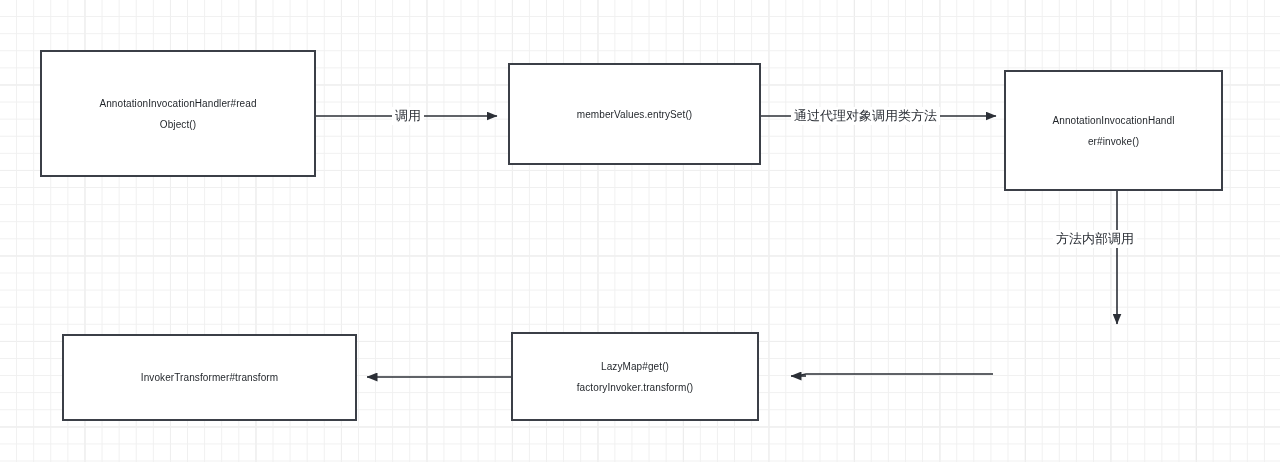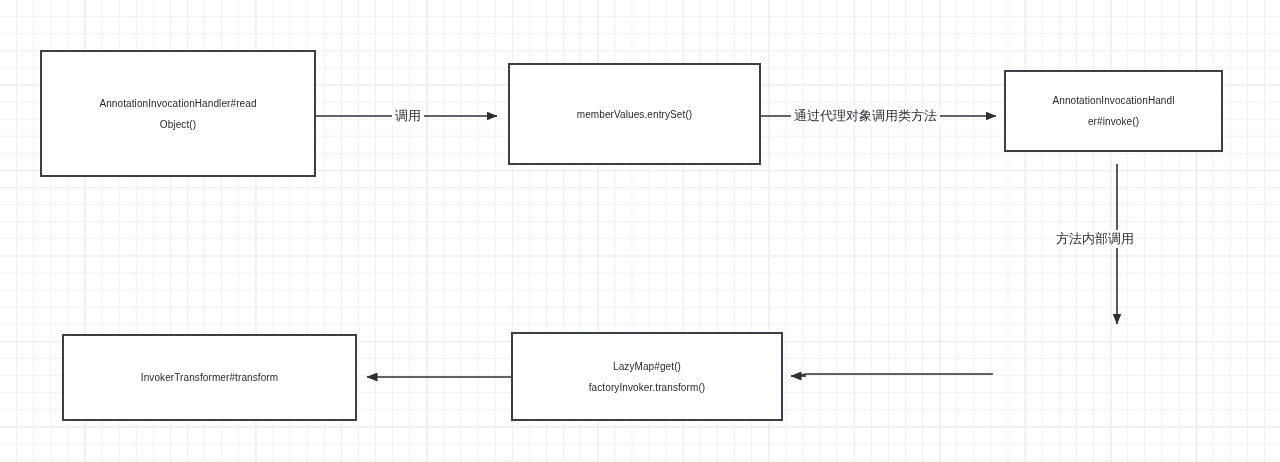--- a/index.html
+++ b/index.html
@@ -99,27 +99,27 @@
 
   <div class="node" style="left:40px; top:50px; width:276px; height:127px;">
     <span class="label">AnnotationInvocationHandler#read
 Object()</span>
   </div>
 
   <div class="node" style="left:508px; top:63px; width:253px; height:102px;">
     <span class="label">memberValues.entrySet()</span>
   </div>
 
-  <div class="node" style="left:1004px; top:70px; width:219px; height:82px;">
+  <div class="node" style="left:1004px; top:70px; width:219px; height:121px;">
     <span class="label">AnnotationInvocationHandl
 er#invoke()</span>
   </div>
 
 
-  <div class="node" style="left:511px; top:332px; width:272px; height:89px;">
+  <div class="node" style="left:511px; top:332px; width:248px; height:89px;">
     <span class="label">LazyMap#get()
 factoryInvoker.transform()</span>
   </div>
 
   <div class="node" style="left:62px; top:334px; width:295px; height:87px;justify-content:center;">
     <span class="label">InvokerTransformer#transform</span>
   </div>
 
   <div class="edge-label" style="left:392px; top:107px;">调用</div>
 

